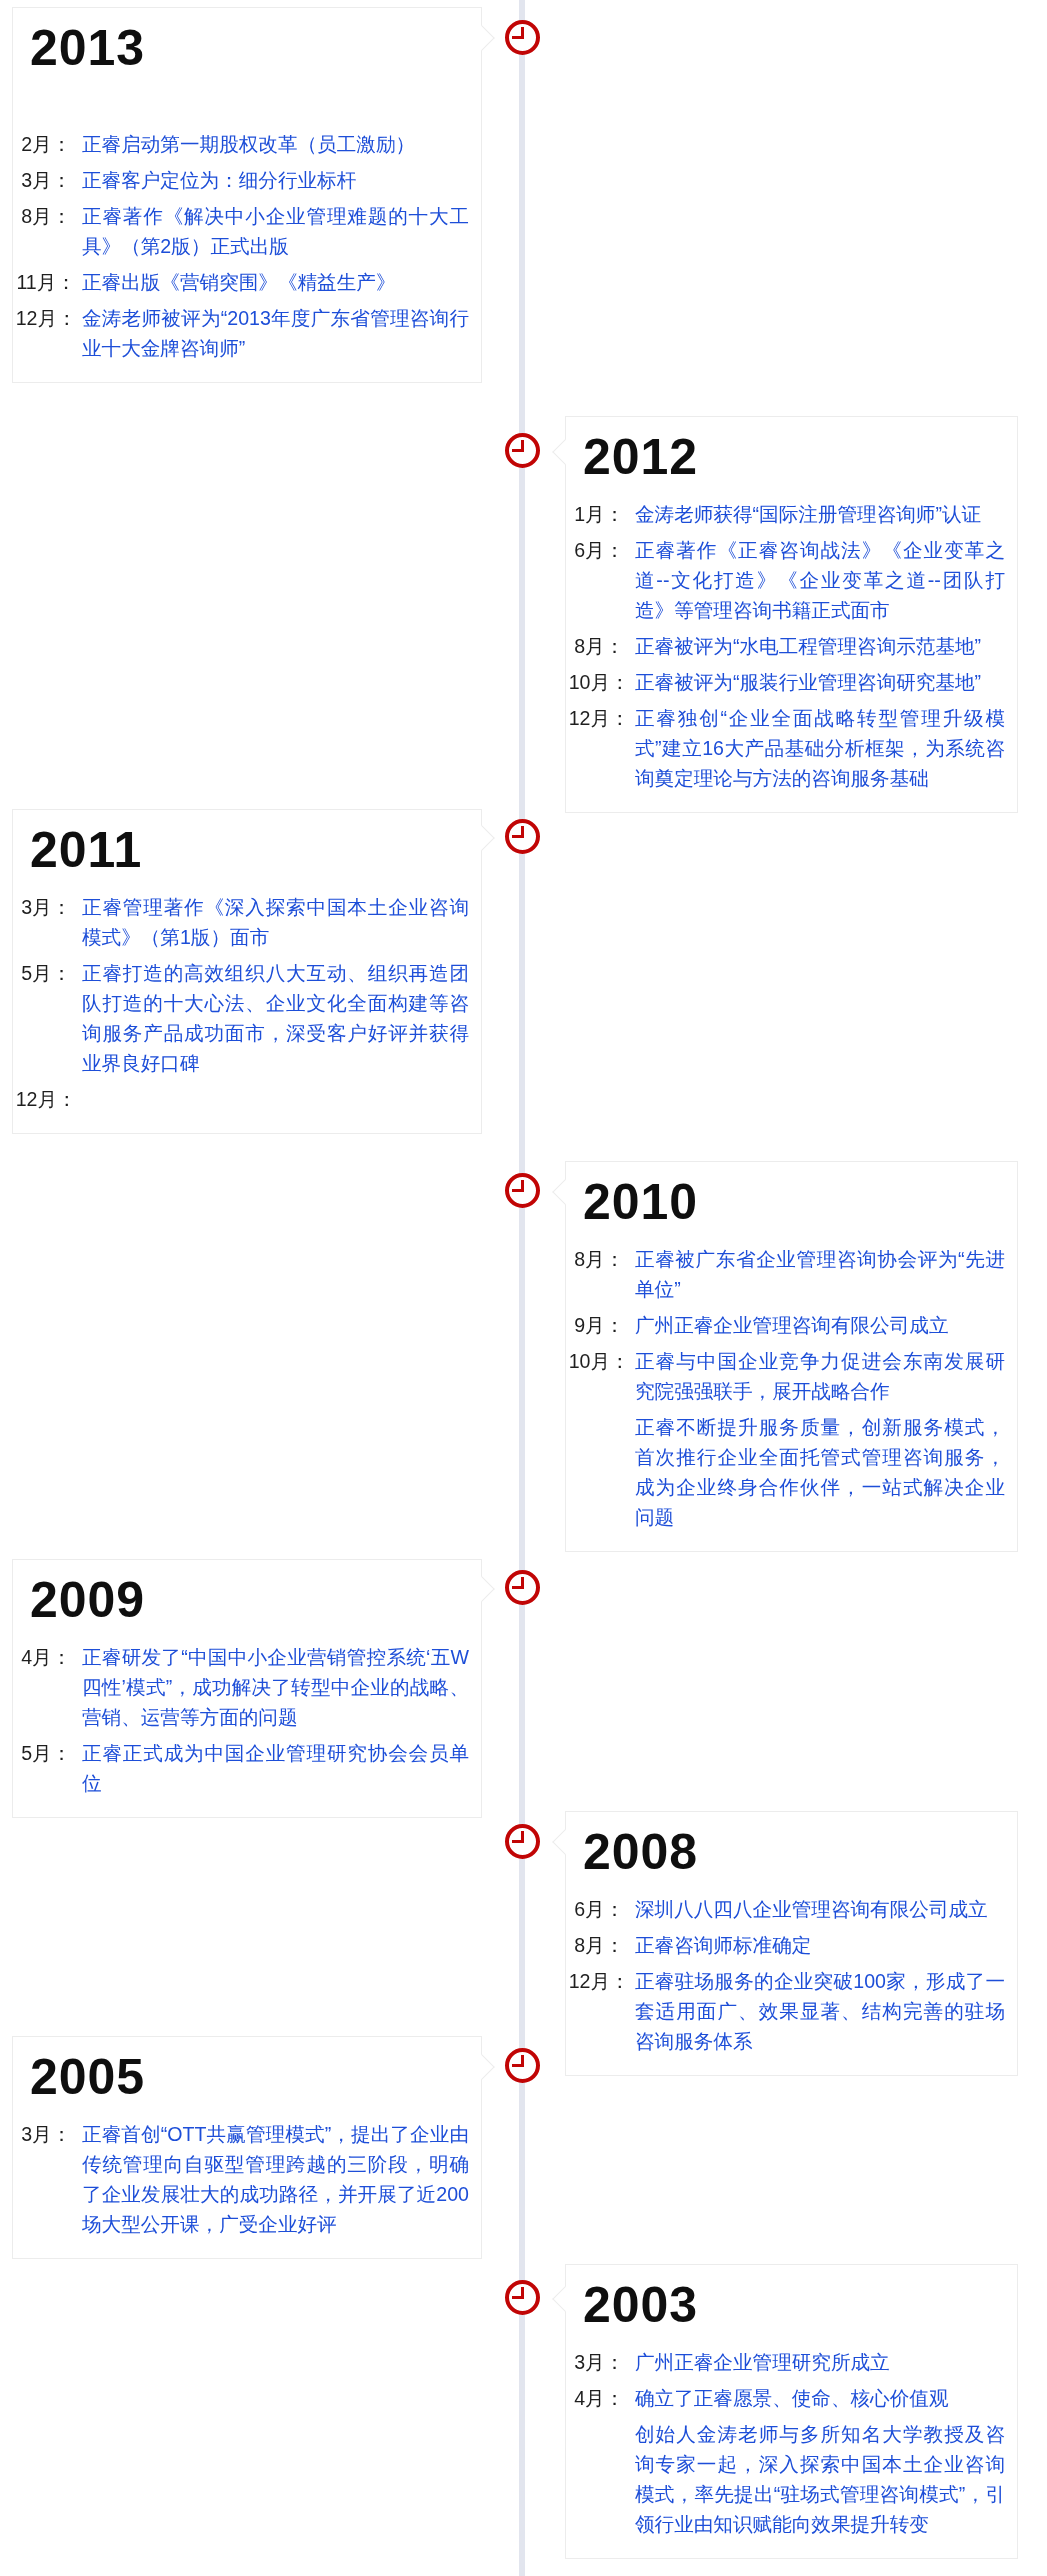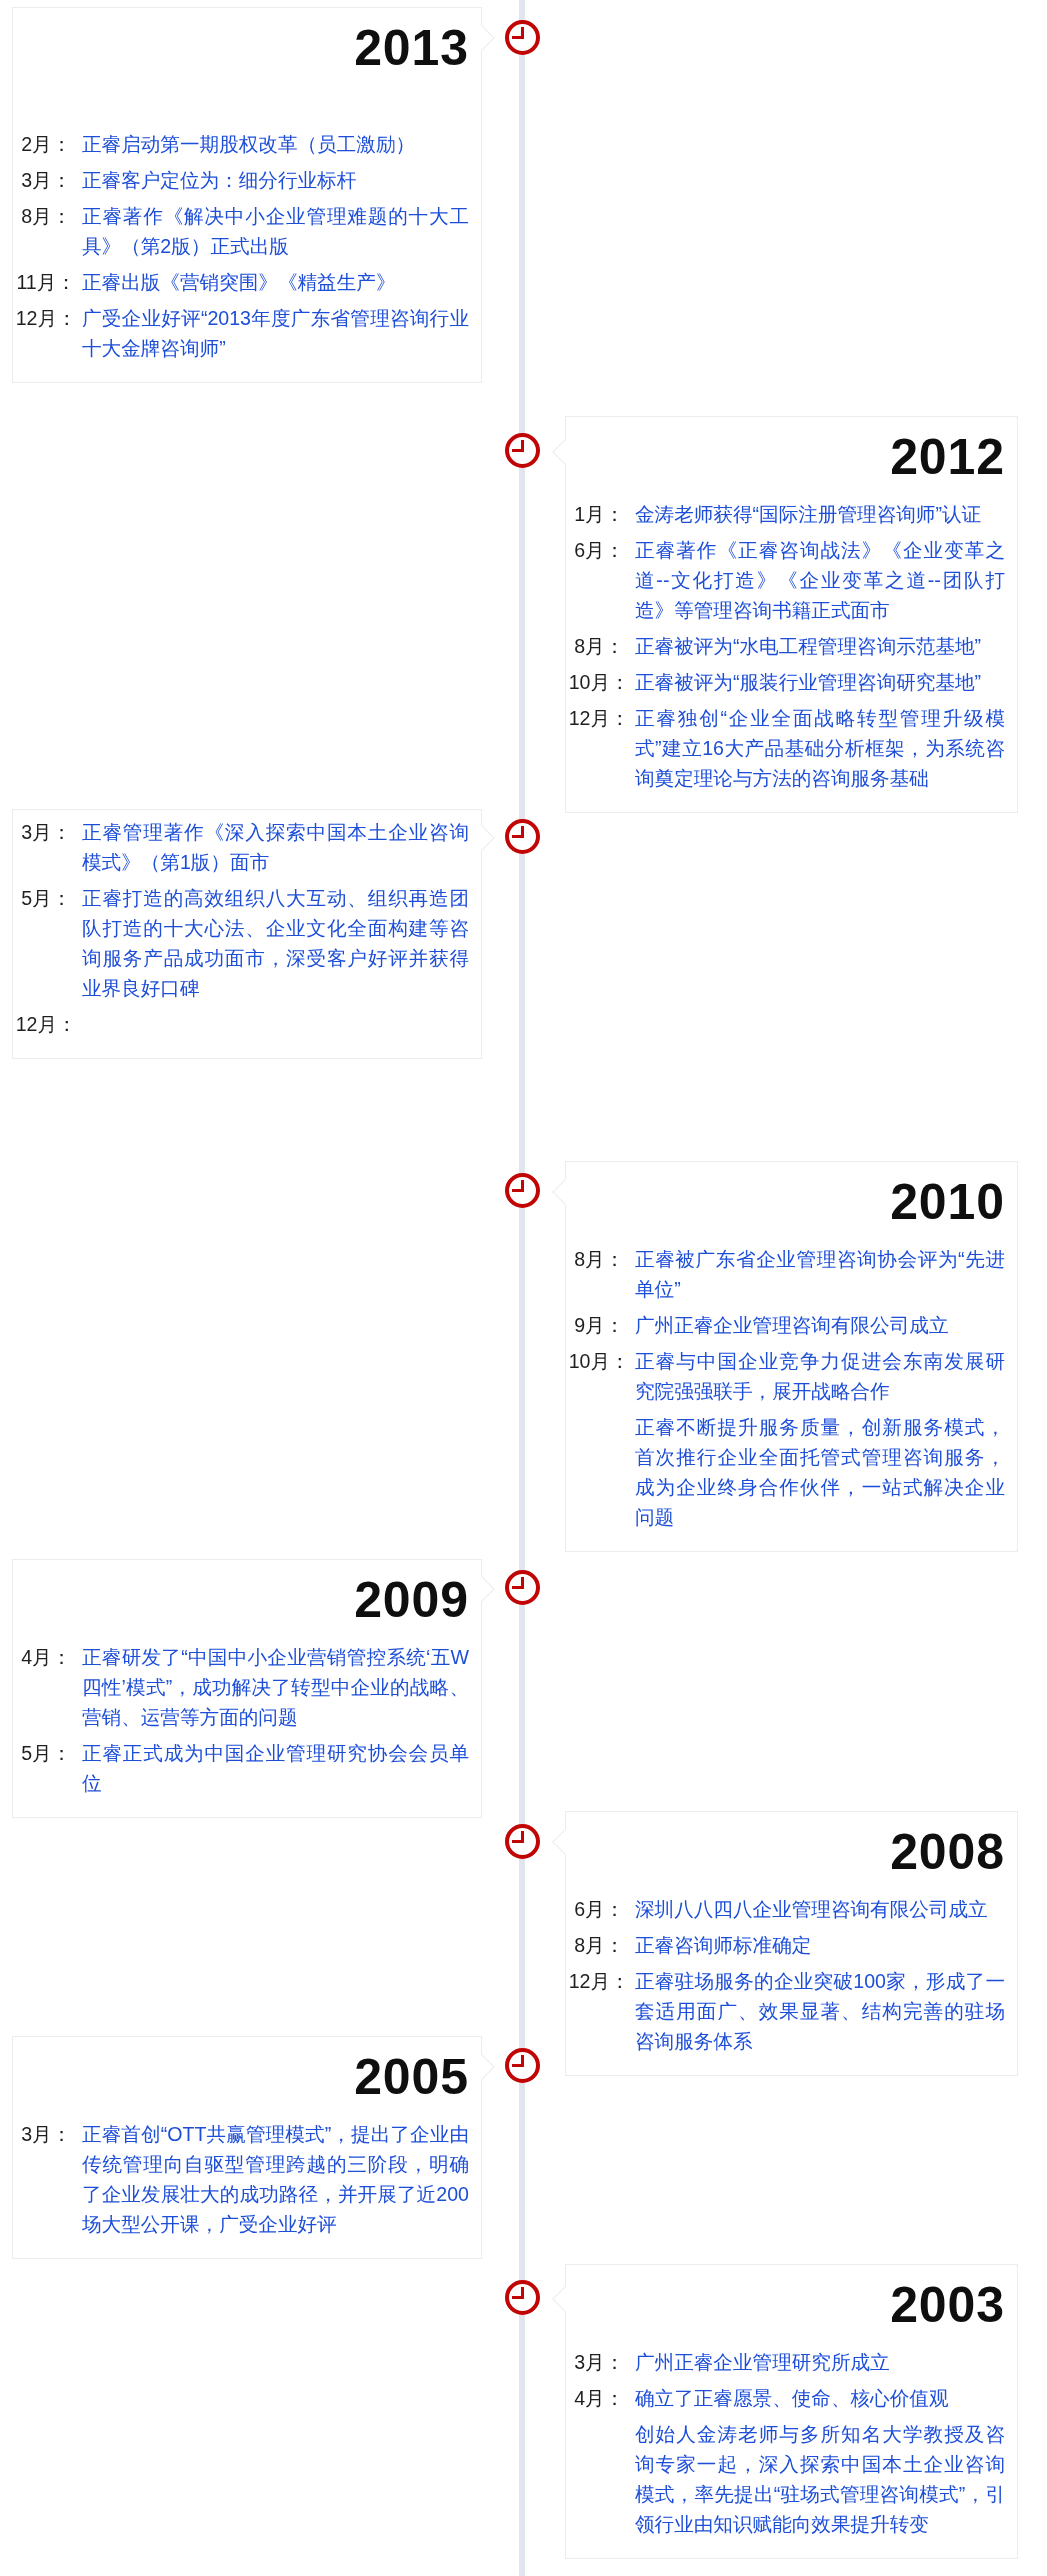--- a/index.html
+++ b/index.html
@@ -25,21 +25,21 @@
   .box.left{left:12px;width:470px;}
   .box.right{left:565px;width:453px;}
   .chev{
     position:absolute;width:17px;height:17px;background:#ffffff;
     transform:rotate(45deg);z-index:4;
   }
   .box.left  .chev{right:-10.2px;border-top:1.7px solid #ececec;border-right:1.7px solid #ececec;}
   .box.right .chev{left:-10.2px;border-bottom:1.7px solid #ececec;border-left:1.7px solid #ececec;}
   .year{
     margin:5.1px 0 13.7px 15.4px;font-size:50px;line-height:1.12;
-    font-weight:700;color:#0f0f0f;letter-spacing:0.9px;text-align:right;
+    font-weight:700;color:#0f0f0f;letter-spacing:0.9px;
   }
   .gap-lg .year{margin-bottom:53px;}
   .entry{display:flex;margin-bottom:6px;font-size:19.6px;line-height:30px;}
   .entry .month{width:63px;min-width:63px;text-align:center;white-space:nowrap;color:#1f1f1f;}
   .entry .text{flex:1;margin-left:4.3px;color:#1d4ed8;text-align:justify;}
 </style>
 </head>
 <body>
 
 <div class="tl-line"></div>
@@ -91,21 +91,21 @@
   <div class="entry">
     <span class="month">8月：</span>
     <span class="text">正睿著作《解决中小企业管理难题的十大工具》（第2版）正式出版</span>
   </div>
   <div class="entry">
     <span class="month">11月：</span>
     <span class="text">正睿出版《营销突围》《精益生产》</span>
   </div>
   <div class="entry">
     <span class="month">12月：</span>
-    <span class="text">广受企业好评“2013年度广东省管理咨询行业十大金牌咨询师”</span>
+    <span class="text">金涛老师被评为“2013年度广东省管理咨询行业十大金牌咨询师”</span>
   </div>
 </section>
 
 <section class="box right" style="top:416px">
   <div class="chev" style="top:25.6px"></div>
   <h2 class="year">2012</h2>
   <div class="entry">
     <span class="month">1月：</span>
     <span class="text">金涛老师获得“国际注册管理咨询师”认证</span>
   </div>
@@ -122,20 +122,21 @@
     <span class="text">正睿被评为“服装行业管理咨询研究基地”</span>
   </div>
   <div class="entry">
     <span class="month">12月：</span>
     <span class="text">正睿独创“企业全面战略转型管理升级模式”建立16大产品基础分析框架，为系统咨询奠定理论与方法的咨询服务基础</span>
   </div>
 </section>
 
 <section class="box left" style="top:809px">
   <div class="chev" style="top:19px"></div>
+  <h2 class="year">2011</h2>
   <div class="entry">
     <span class="month">3月：</span>
     <span class="text">正睿管理著作《深入探索中国本土企业咨询模式》（第1版）面市</span>
   </div>
   <div class="entry">
     <span class="month">5月：</span>
     <span class="text">正睿打造的高效组织八大互动、组织再造团队打造的十大心法、企业文化全面构建等咨询服务产品成功面市，深受客户好评并获得业界良好口碑</span>
   </div>
   <div class="entry">
     <span class="month">12月：</span>

